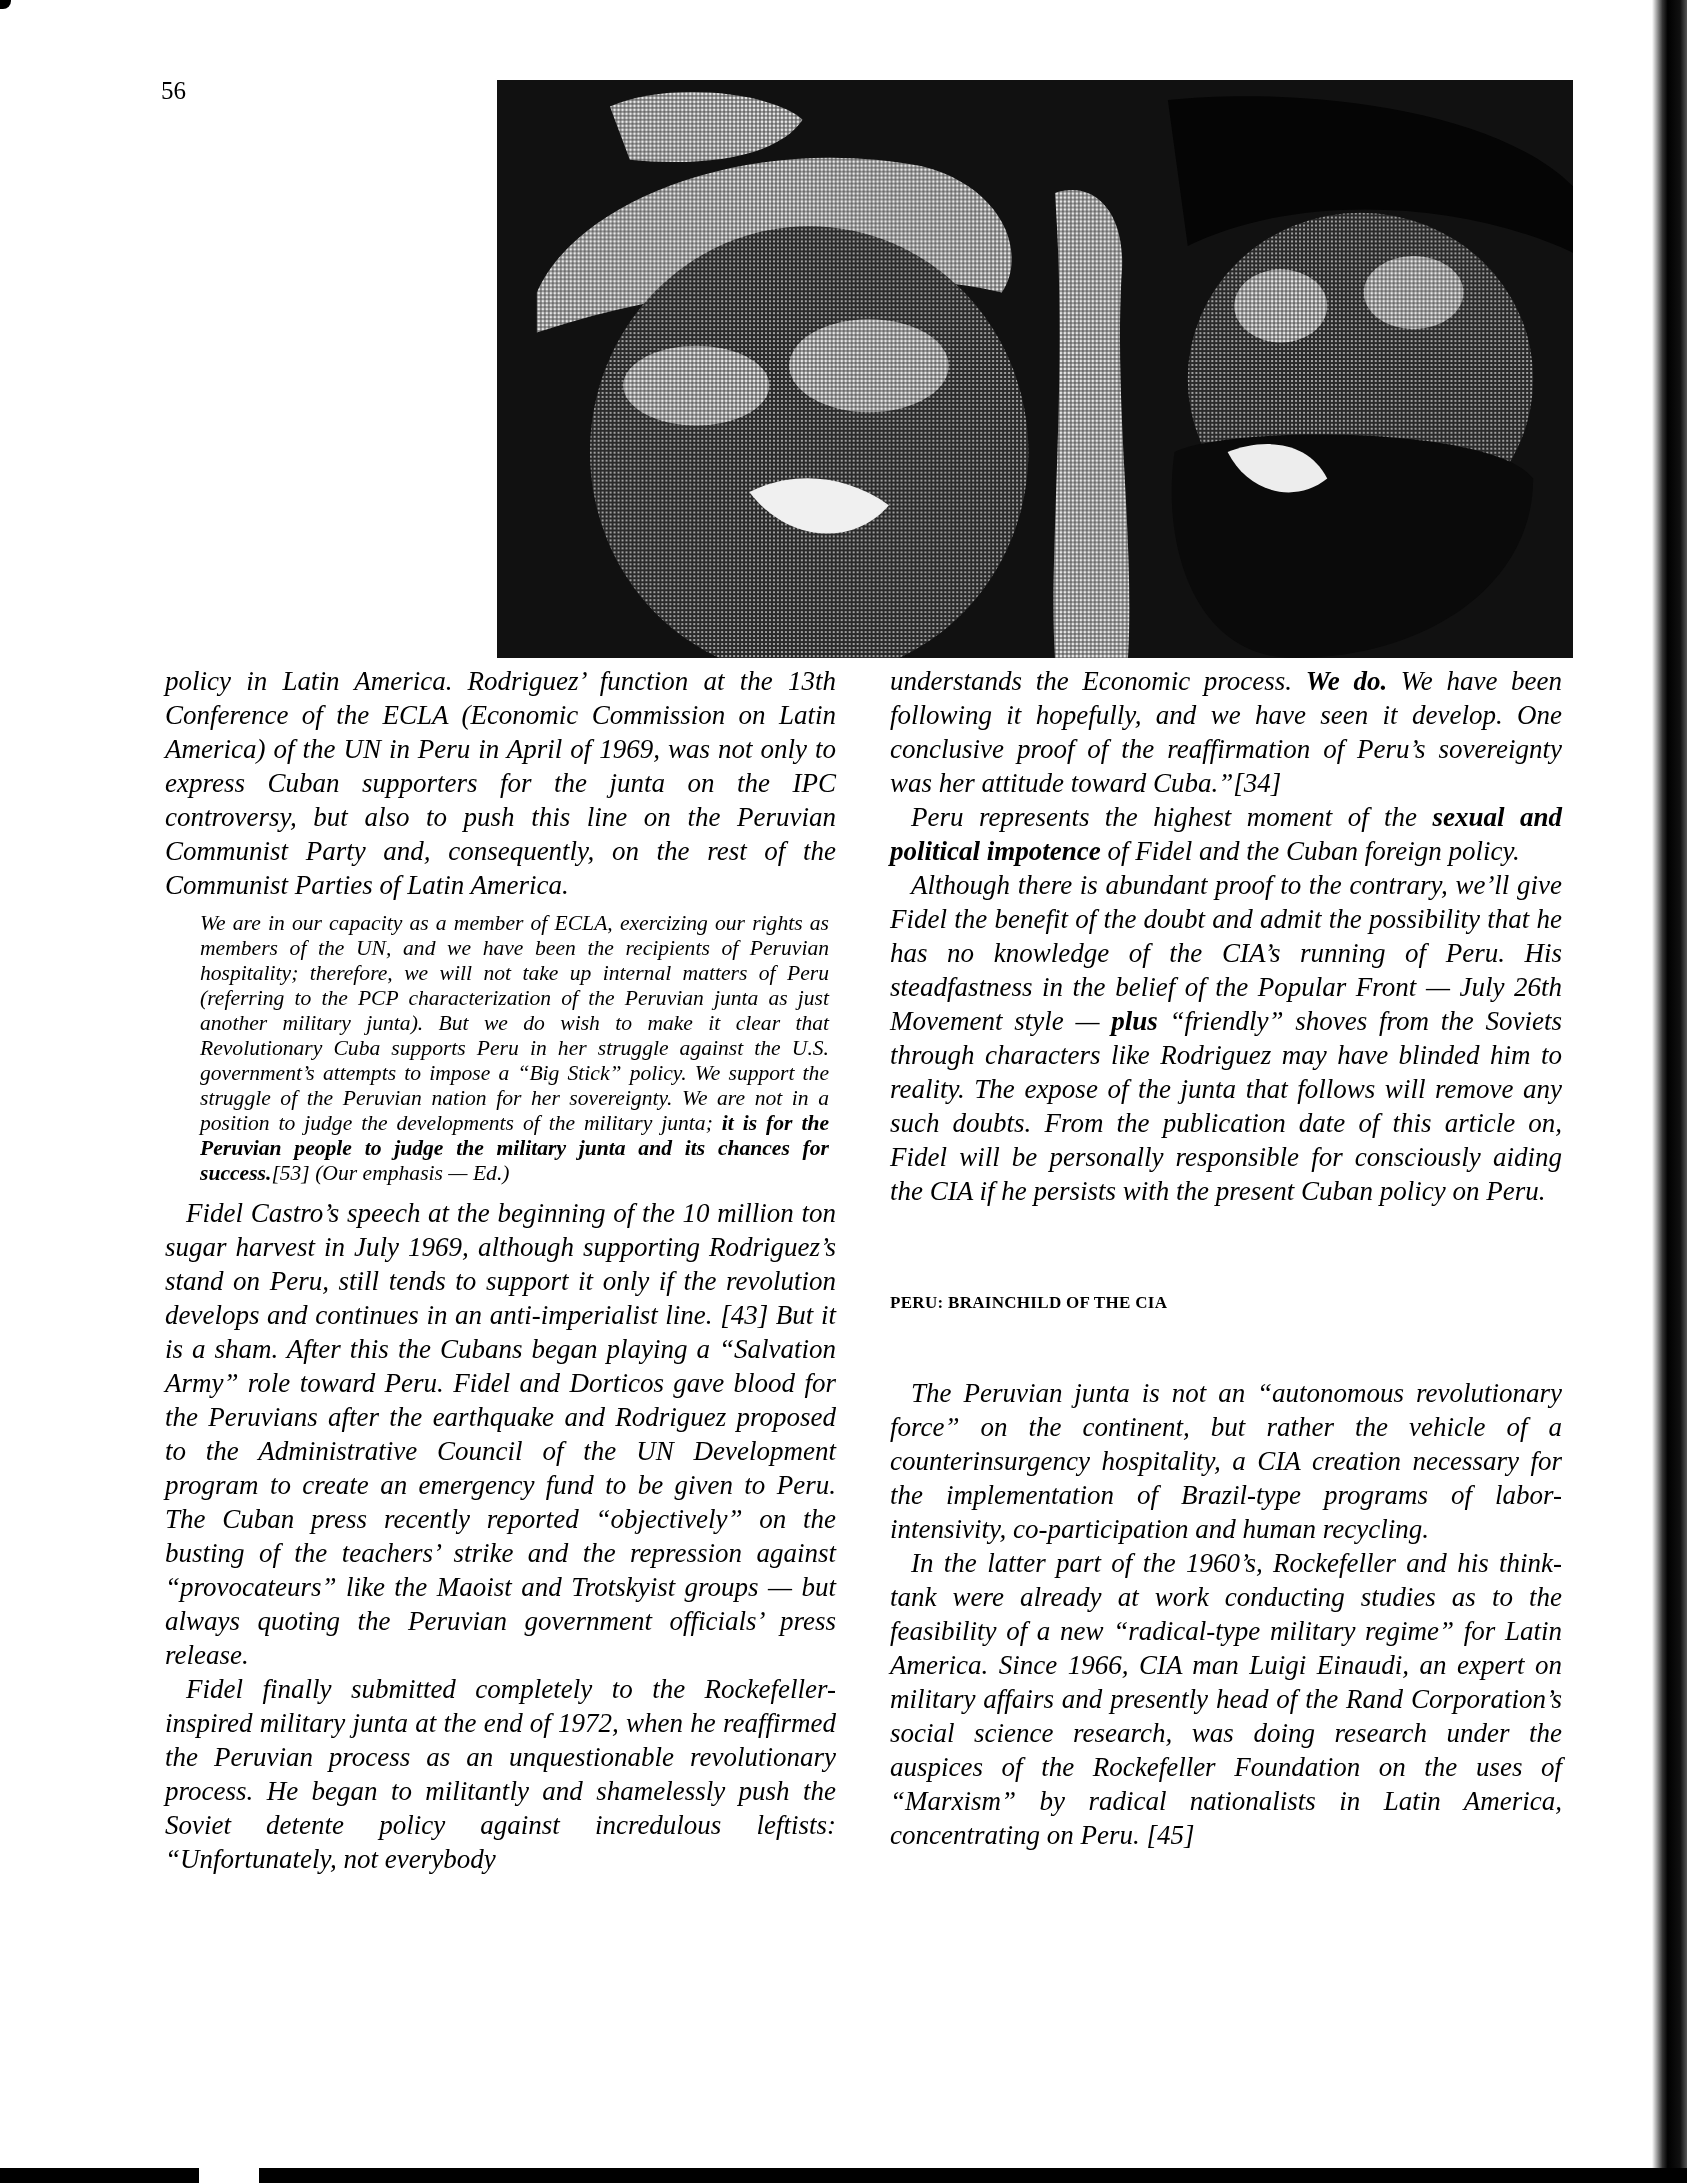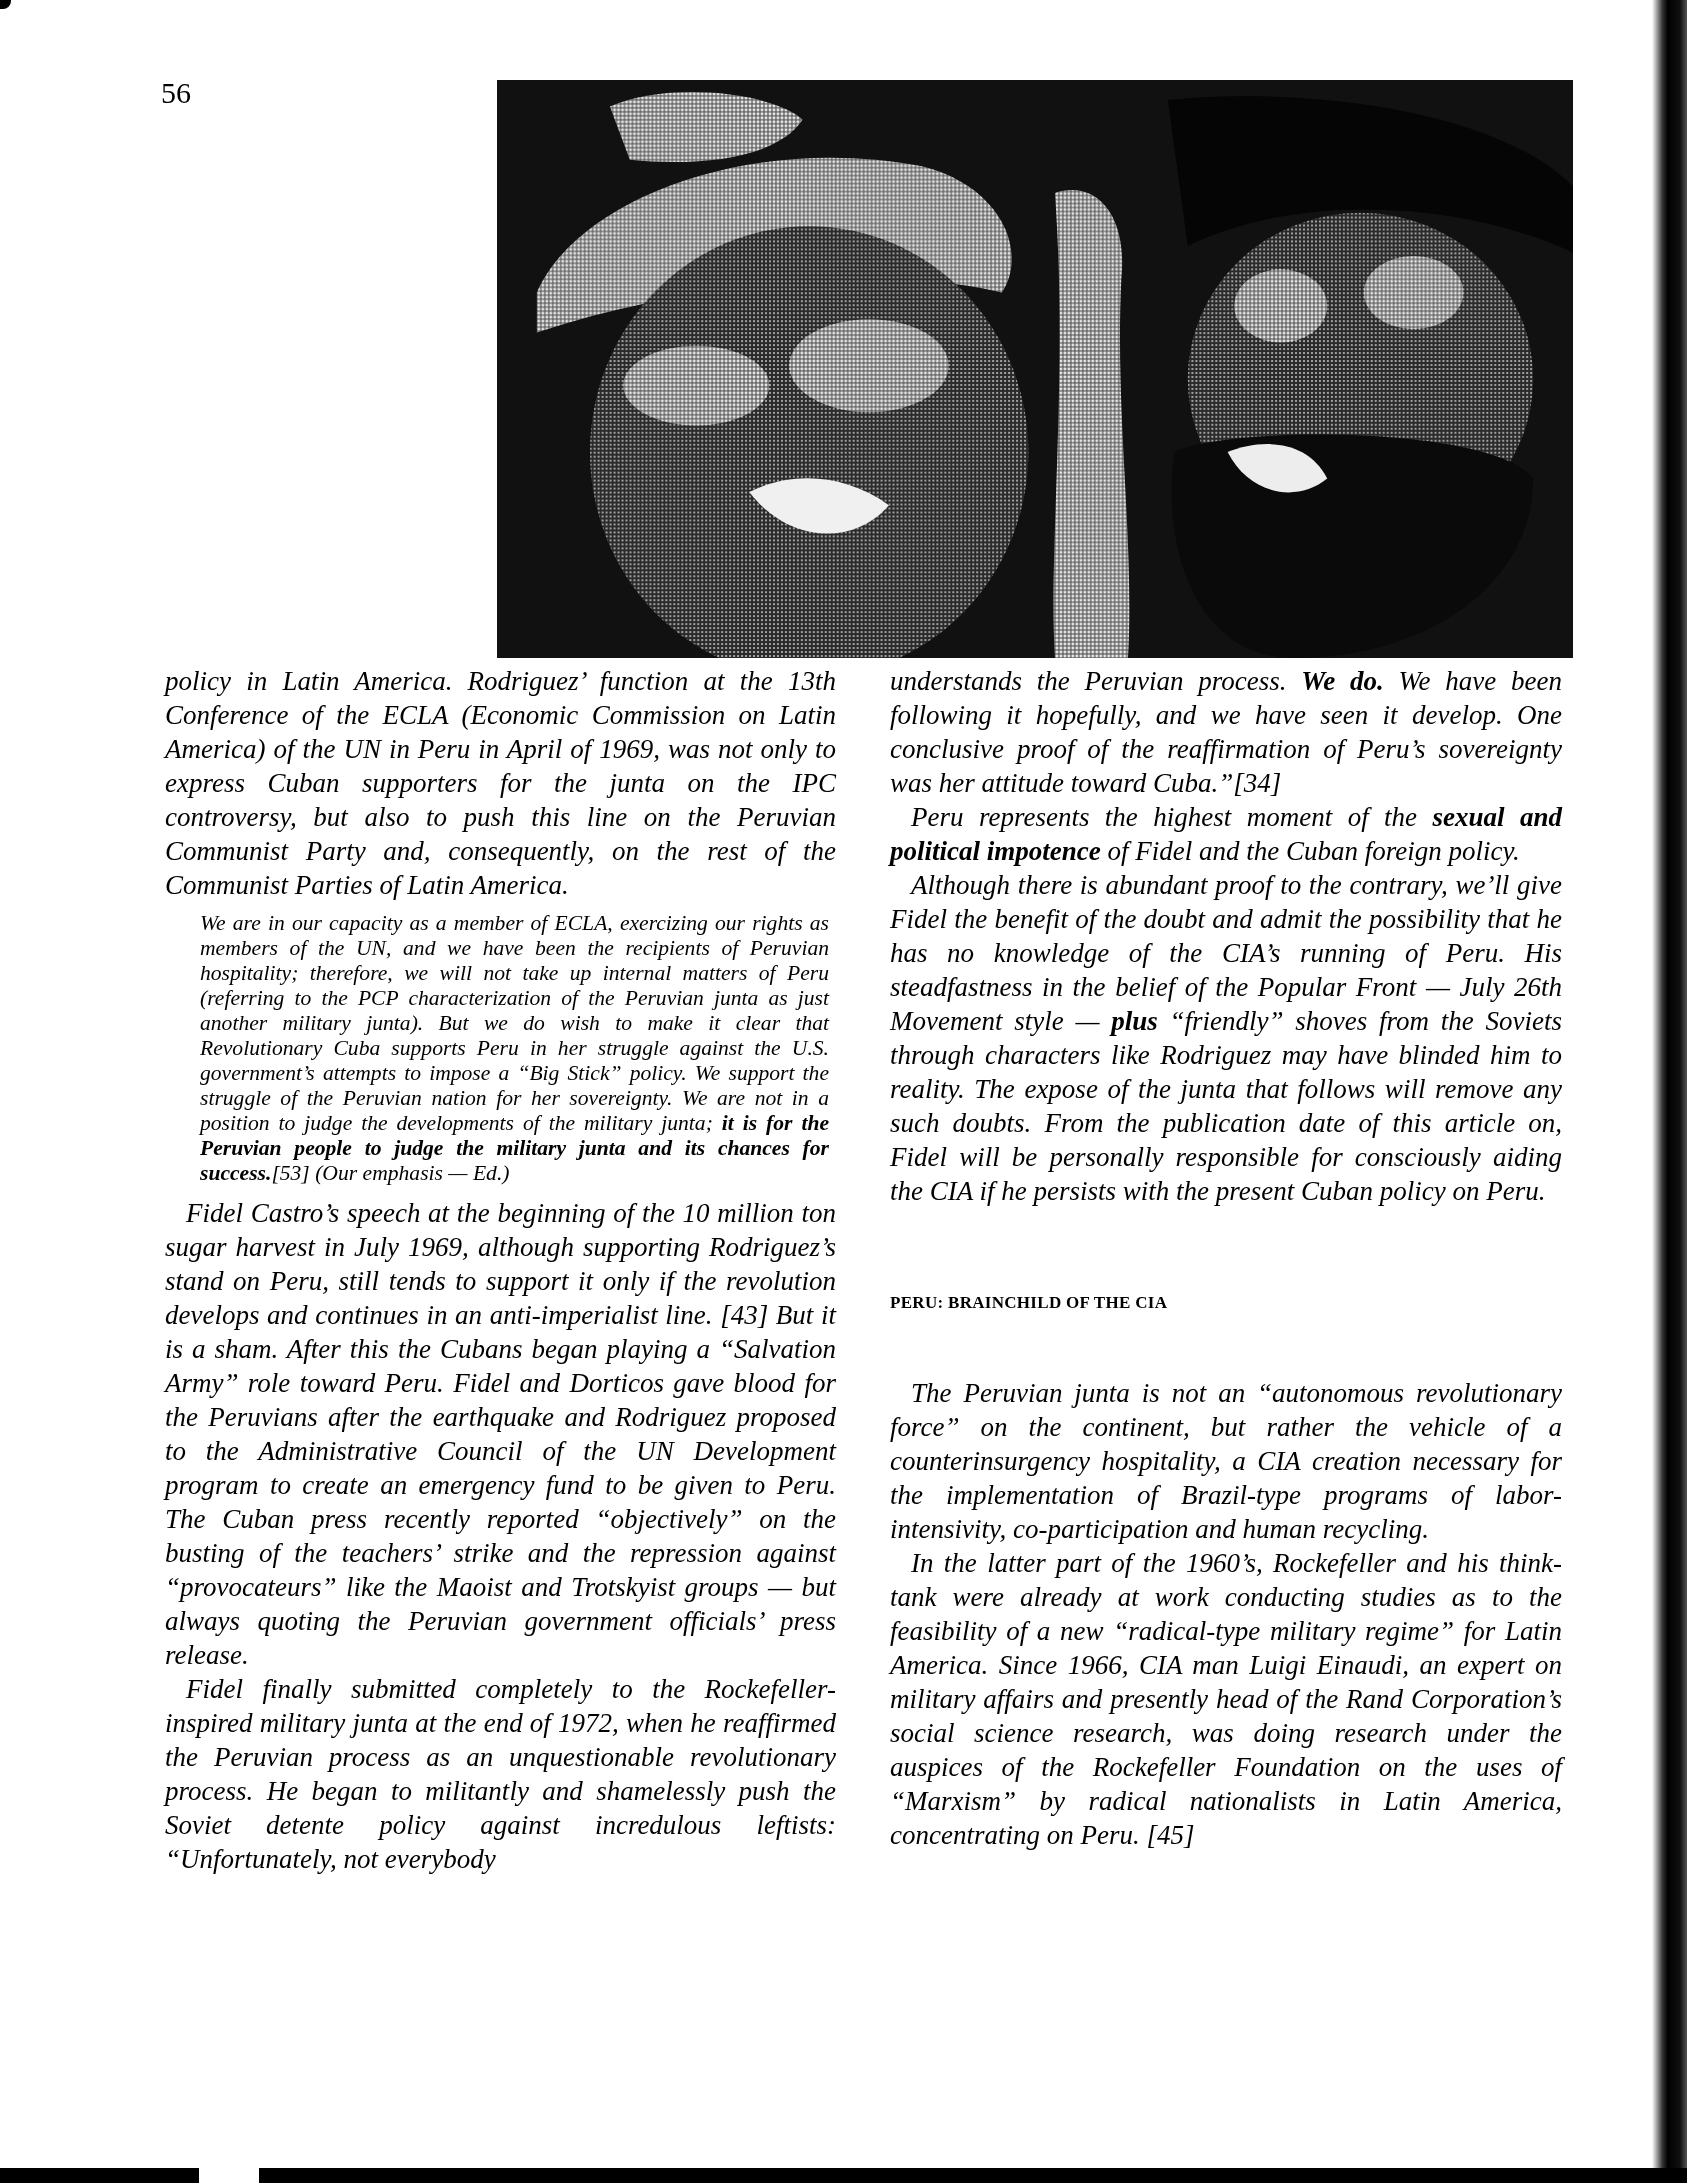--- a/index.html
+++ b/index.html
@@ -3,21 +3,21 @@
 <meta charset="utf-8">
 <style>
   html, body { margin: 0; padding: 0; }
   body {
     width: 1687px; height: 2183px; position: relative; overflow: hidden;
     background: #ffffff; color: #000000;
     font-family: "Liberation Serif", "DejaVu Serif", serif;
   }
   .page-num {
     position: absolute; left: 161px; top: 78px;
-    font-size: 30px; line-height: 1;
+    font-size: 25px; line-height: 1;
   }
   .photo {
     position: absolute; left: 497px; top: 80px; width: 1076px; height: 578px;
     overflow: hidden; background: #1a1a1a;
   }
   .photo svg { display: block; width: 100%; height: 100%; }
   .col {
     position: absolute; width: 671px;
     font-size: 27px; line-height: 34px;
     text-align: justify; hyphens: none;
@@ -102,21 +102,21 @@
       <span>We are in our capacity as a member of ECLA, exercizing our rights as members of the UN, and we have been the recipients of Peruvian hospitality; therefore, we will not take up internal matters of Peru (referring to the PCP characterization of the Peruvian junta as just another military junta). But we do wish to make it clear that Revolutionary Cuba supports Peru in her struggle against the U.S. government’s attempts to impose a “Big Stick” policy. We support the struggle of the Peruvian nation for her sovereignty. We are not in a position to judge the developments of the military junta;</span>
       <b>it is for the Peruvian people to judge the military junta and its chances for success.</b><span>[53] (Our emphasis — Ed.)</span>
     </p>
   </div>
   <p class="indent">Fidel Castro’s speech at the beginning of the 10 million ton sugar harvest in July 1969, although supporting Rodriguez’s stand on Peru, still tends to support it only if the revolution develops and continues in an anti-imperialist line. [43] But it is a sham. After this the Cubans began playing a “Salvation Army” role toward Peru. Fidel and Dorticos gave blood for the Peruvians after the earthquake and Rodriguez proposed to the Administrative Council of the UN Development program to create an emergency fund to be given to Peru. The Cuban press recently reported “objectively” on the busting of the teachers’ strike and the repression against “provocateurs” like the Maoist and Trotskyist groups — but always quoting the Peruvian government officials’ press release.</p>
   <p class="indent">Fidel finally submitted completely to the Rockefeller-inspired military junta at the end of 1972, when he reaffirmed the Peruvian process as an unquestionable revolutionary process. He began to militantly and shamelessly push the Soviet detente policy against incredulous leftists: “Unfortunately, not everybody</p>
 </div>
 
 <div class="col col-right">
   <p class="noindent">
-    <span>understands the Peruvian process.</span>
+    <span>understands the Economic process.</span>
     <b>We do.</b>
     <span>We have been following it hopefully, and we have seen it develop. One conclusive proof of the reaffirmation of Peru’s sovereignty was her attitude toward Cuba.”[34]</span>
   </p>
   <p class="indent">
     <span>Peru represents the highest moment of the</span>
     <b>sexual and political impotence</b>
     <span>of Fidel and the Cuban foreign policy.</span>
   </p>
   <p class="indent">
     <span>Although there is abundant proof to the contrary, we’ll give Fidel the benefit of the doubt and admit the possibility that he has no knowledge of the CIA’s running of Peru. His steadfastness in the belief of the Popular Front — July 26th Movement style —</span>

